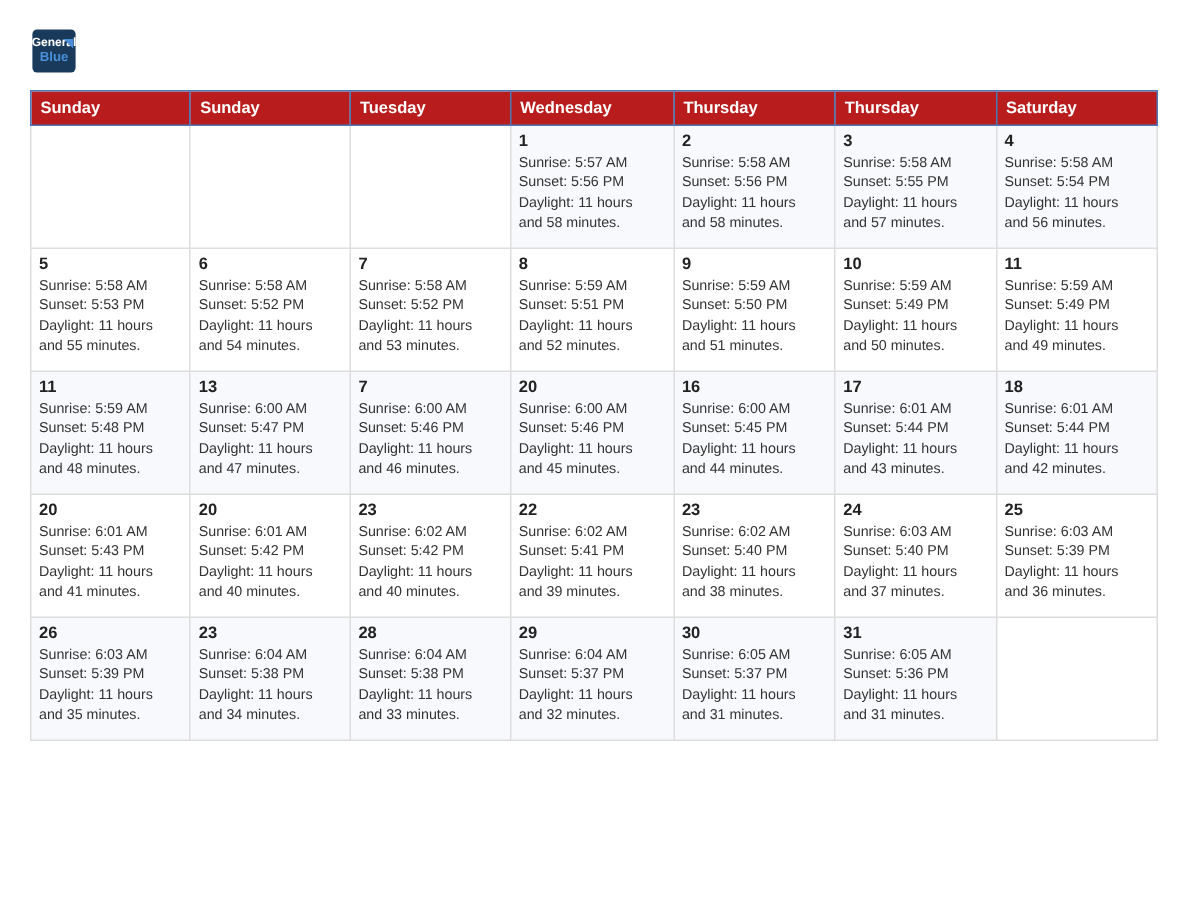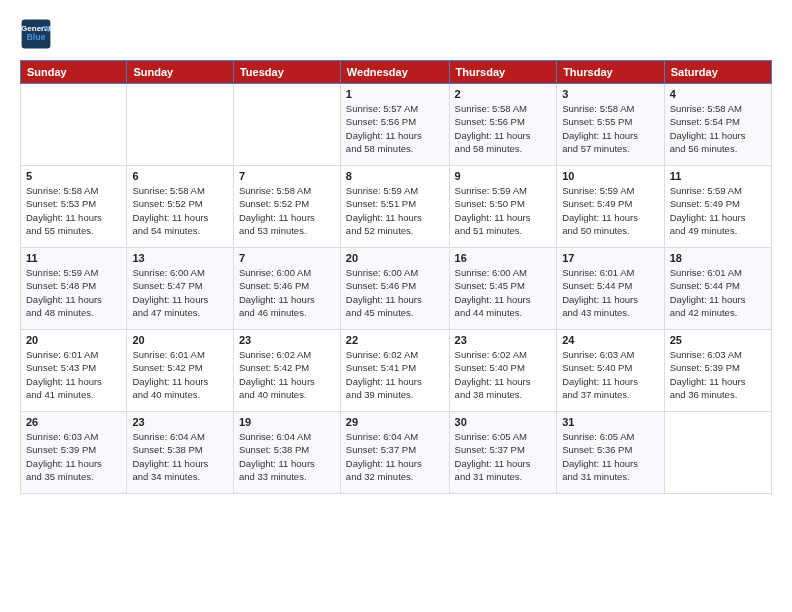--- a/index.html
+++ b/index.html
@@ -316,21 +316,21 @@
 and 35 minutes.</div>
           </td>
           <td>
             <span class="day-number">23</span>
             <div class="day-info" style="white-space: pre-line;">Sunrise: 6:04 AM
 Sunset: 5:38 PM
 Daylight: 11 hours
 and 34 minutes.</div>
           </td>
           <td>
-            <span class="day-number">19</span>
+            <span class="day-number">28</span>
             <div class="day-info" style="white-space: pre-line;">Sunrise: 6:04 AM
 Sunset: 5:38 PM
 Daylight: 11 hours
 and 33 minutes.</div>
           </td>
           <td>
             <span class="day-number">29</span>
             <div class="day-info" style="white-space: pre-line;">Sunrise: 6:04 AM
 Sunset: 5:37 PM
 Daylight: 11 hours

